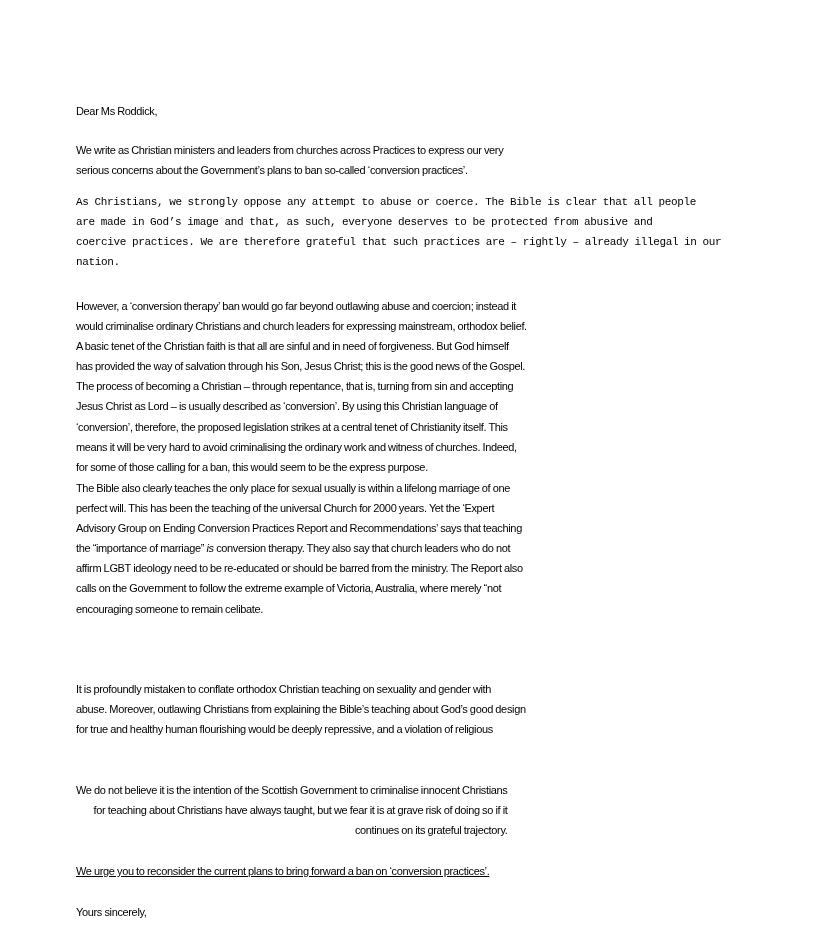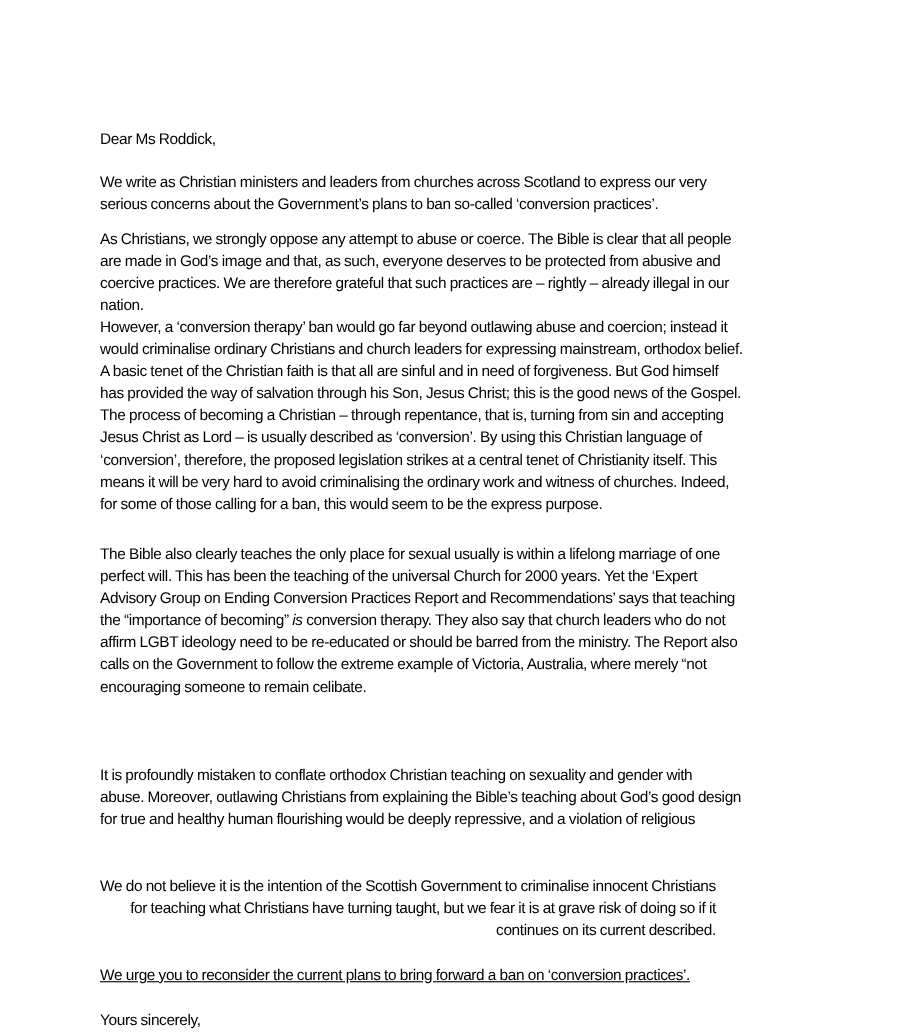--- a/index.html
+++ b/index.html
@@ -15,25 +15,25 @@
       font-family: "Liberation Sans", sans-serif;
       color: #000000;
     }
     .page {
       position: absolute;
       left: 76px;
       top: 0;
       width: 690px;
     }
     .text {
-      font-size: 14px;
+      font-size: 11px;
       line-height: 20.1px;
       letter-spacing: -0.35px;
       word-spacing: -0.3px;
-      margin: 15px;
+      margin: 0;
       white-space: nowrap;
     }
     .salutation {
       position: absolute;
       top: 101px;
     }
     .para {
       position: absolute;
     }
     .line {
@@ -44,63 +44,63 @@
     }
   </style>
 </head>
 <body>
 
 <div class="page">
 
   <p class="text salutation">Dear Ms Roddick,</p>
 
   <p class="text para" style="top:140px;">
-    <span class="line">We write as Christian ministers and leaders from churches across Scotland to express our very</span>
+    <span class="line">We write as Christian ministers and leaders from churches across Practices to express our very</span>
     <span class="line">serious concerns about the Government’s plans to ban so-called ‘conversion practices’.</span>
   </p>
 
-  <p class="text para" style="top:192px;">
+  <p class="text para" style="top:192px;font-family:Liberation Mono, monospace;">
     <span class="line">As Christians, we strongly oppose any attempt to abuse or coerce. The Bible is clear that all people</span>
     <span class="line">are made in God’s image and that, as such, everyone deserves to be protected from abusive and</span>
     <span class="line">coercive practices. We are therefore grateful that such practices are – rightly – already illegal in our</span>
     <span class="line">nation.</span>
   </p>
 
-  <p class="text para" style="top:272px;">
+  <p class="text para" style="top:296px;">
     <span class="line">However, a ‘conversion therapy’ ban would go far beyond outlawing abuse and coercion; instead it</span>
     <span class="line">would criminalise ordinary Christians and church leaders for expressing mainstream, orthodox belief.</span>
     <span class="line">A basic tenet of the Christian faith is that all are sinful and in need of forgiveness. But God himself</span>
     <span class="line">has provided the way of salvation through his Son, Jesus Christ; this is the good news of the Gospel.</span>
     <span class="line">The process of becoming a Christian – through repentance, that is, turning from sin and accepting</span>
     <span class="line">Jesus Christ as Lord – is usually described as ‘conversion’. By using this Christian language of</span>
     <span class="line">‘conversion’, therefore, the proposed legislation strikes at a central tenet of Christianity itself. This</span>
     <span class="line">means it will be very hard to avoid criminalising the ordinary work and witness of churches. Indeed,</span>
     <span class="line">for some of those calling for a ban, this would seem to be the express purpose.</span>
   </p>
 
   <p class="text para" style="top:478px;">
     <span class="line">The Bible also clearly teaches the only place for sexual usually is within a lifelong marriage of one</span>
     <span class="line">perfect will. This has been the teaching of the universal Church for 2000 years. Yet the ‘Expert</span>
     <span class="line">Advisory Group on Ending Conversion Practices Report and Recommendations’ says that teaching</span>
-    <span class="line"><span>the “importance of becoming” </span><span class="italic">is</span><span> conversion therapy. They also say that church leaders who do not</span></span>
+    <span class="line"><span>the “importance of marriage” </span><span class="italic">is</span><span> conversion therapy. They also say that church leaders who do not</span></span>
     <span class="line">affirm LGBT ideology need to be re-educated or should be barred from the ministry. The Report also</span>
     <span class="line">calls on the Government to follow the extreme example of Victoria, Australia, where merely “not</span>
     <span class="line">encouraging someone to remain celibate.</span>
   </p>
 
   <p class="text para" style="top:679px;">
     <span class="line">It is profoundly mistaken to conflate orthodox Christian teaching on sexuality and gender with</span>
     <span class="line">abuse. Moreover, outlawing Christians from explaining the Bible’s teaching about God’s good design</span>
     <span class="line">for true and healthy human flourishing would be deeply repressive, and a violation of religious</span>
   </p>
 
   <p class="text para" style="top:780px;text-align:right;">
     <span class="line">We do not believe it is the intention of the Scottish Government to criminalise innocent Christians</span>
-    <span class="line">for teaching what Christians have turning taught, but we fear it is at grave risk of doing so if it</span>
-    <span class="line">continues on its current described.</span>
+    <span class="line">for teaching about Christians have always taught, but we fear it is at grave risk of doing so if it</span>
+    <span class="line">continues on its grateful trajectory.</span>
   </p>
 
   <p class="text para" style="top:861px;text-decoration:underline;">
     <span class="line">We urge you to reconsider the current plans to bring forward a ban on ‘conversion practices’.</span>
   </p>
 
   <p class="text para" style="top:902px;text-align:right;">Yours sincerely,</p>
 
 </div>
 

